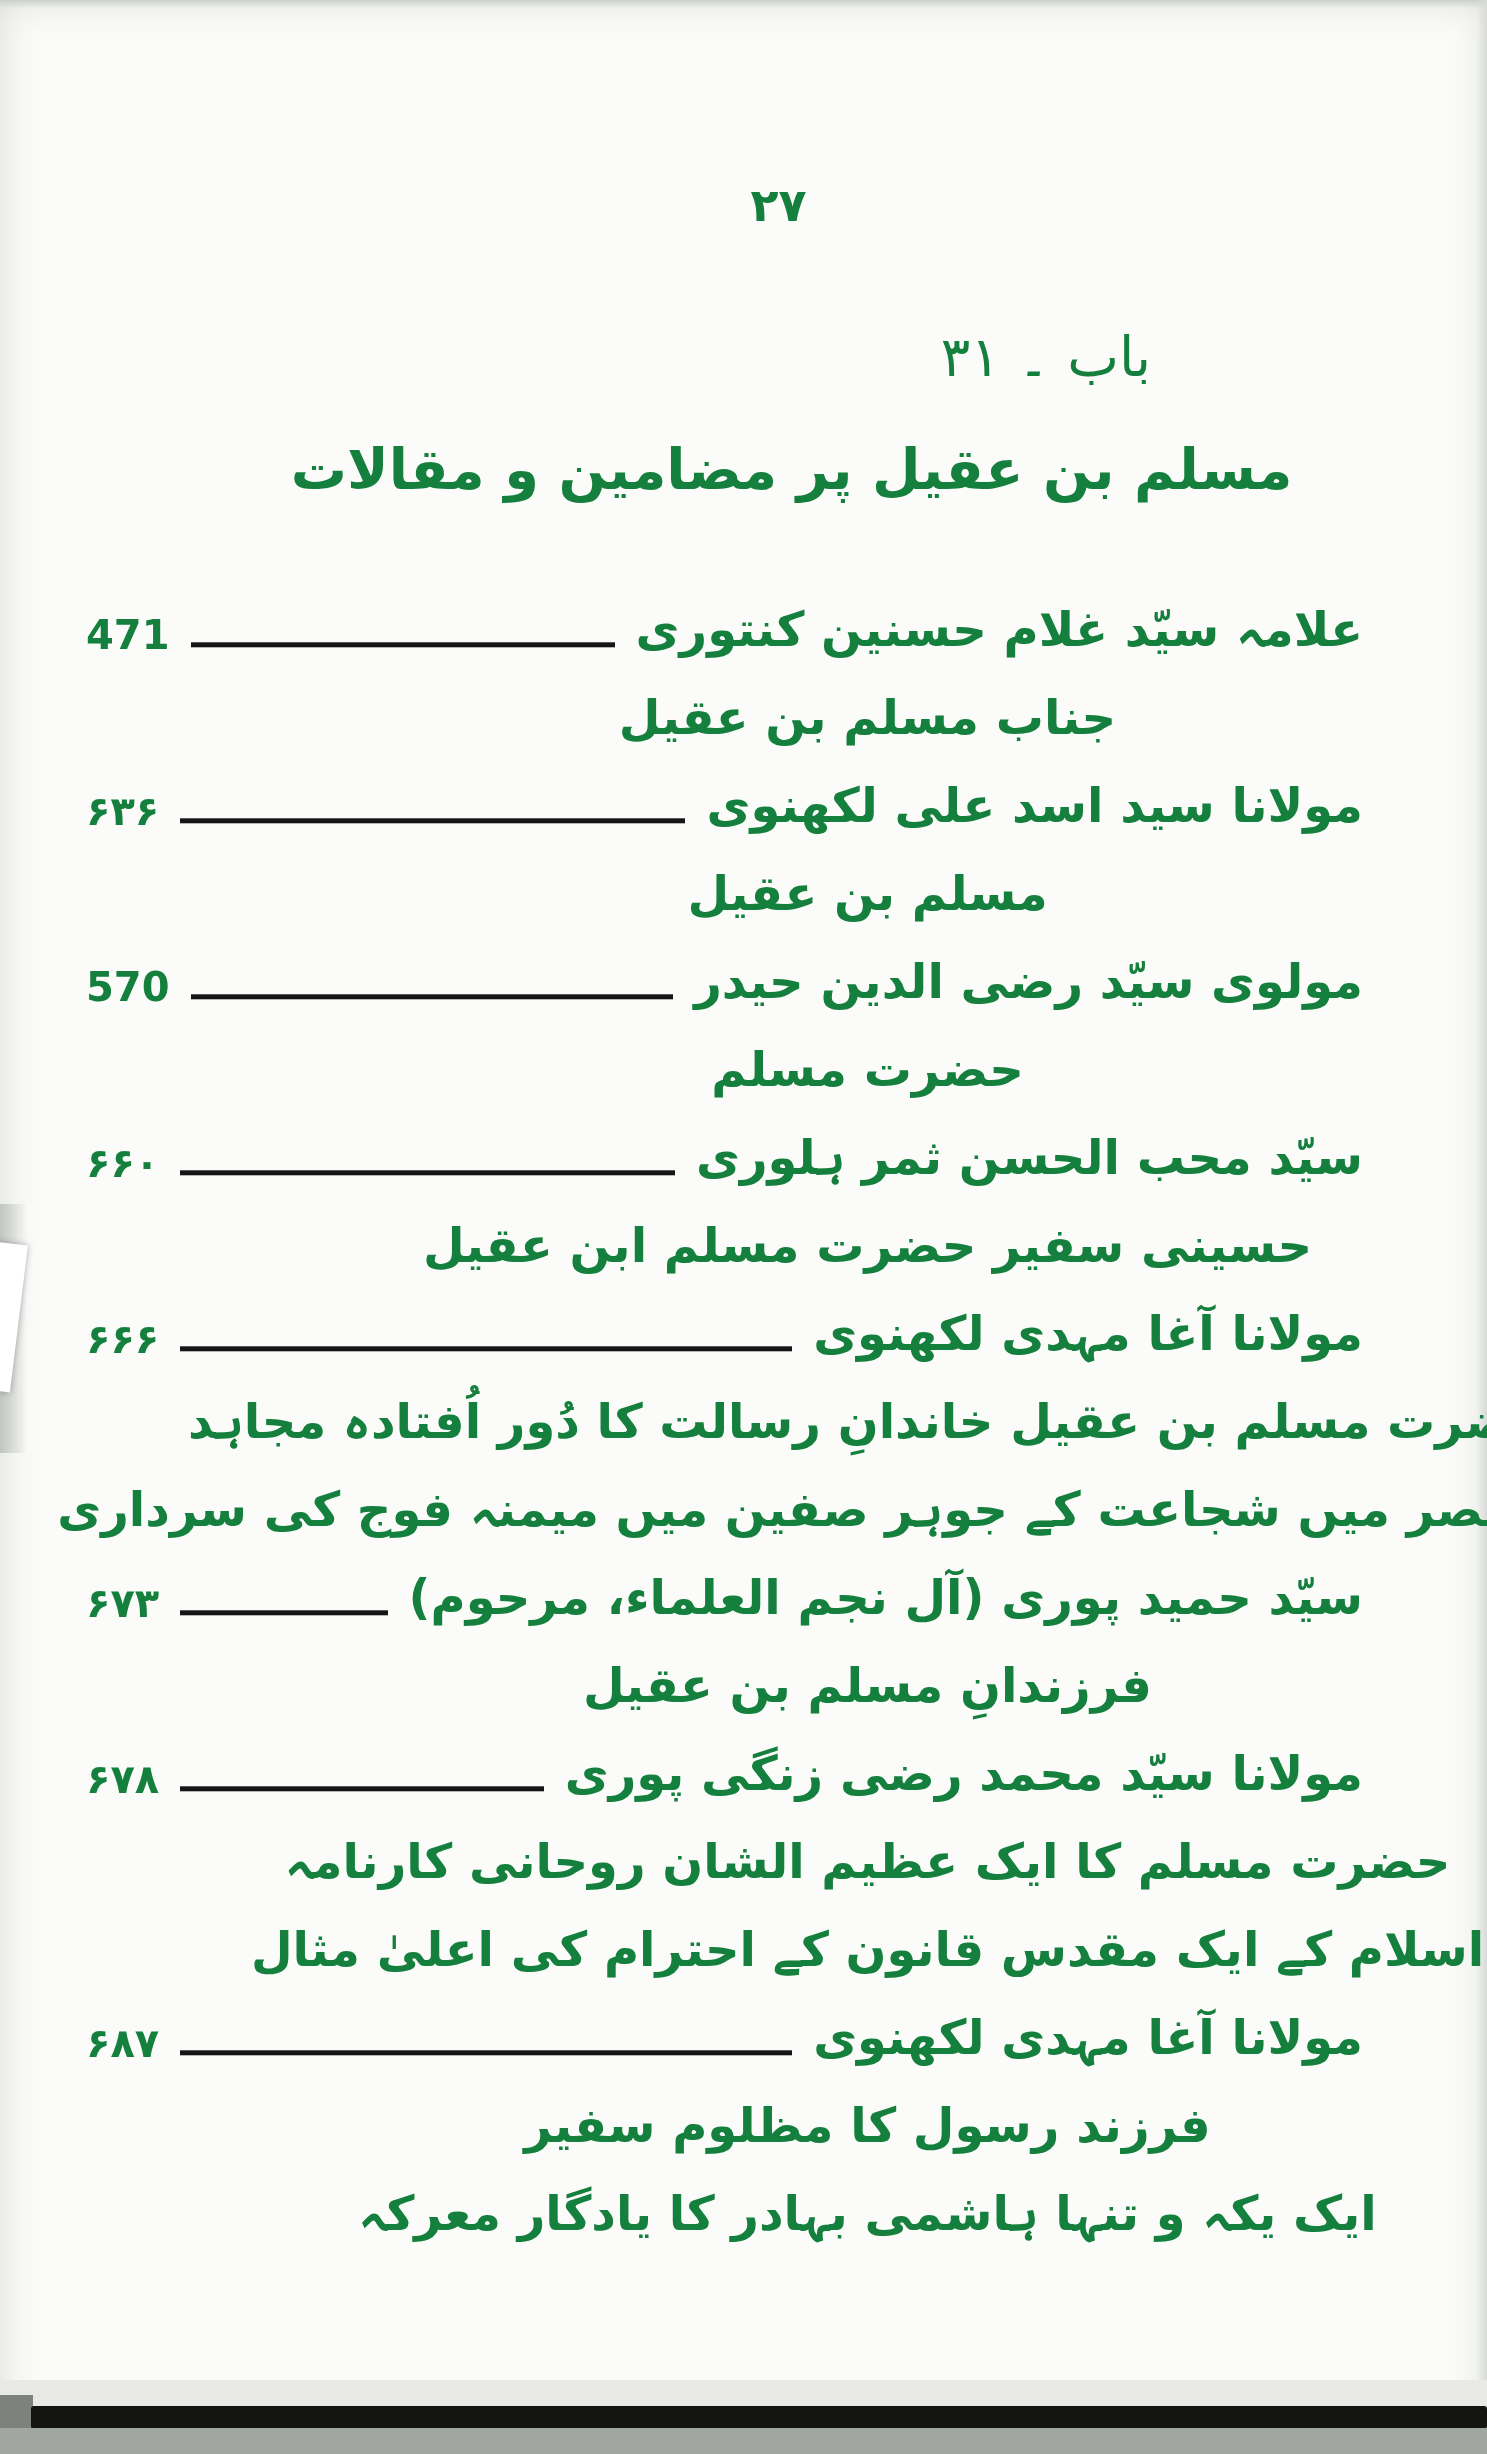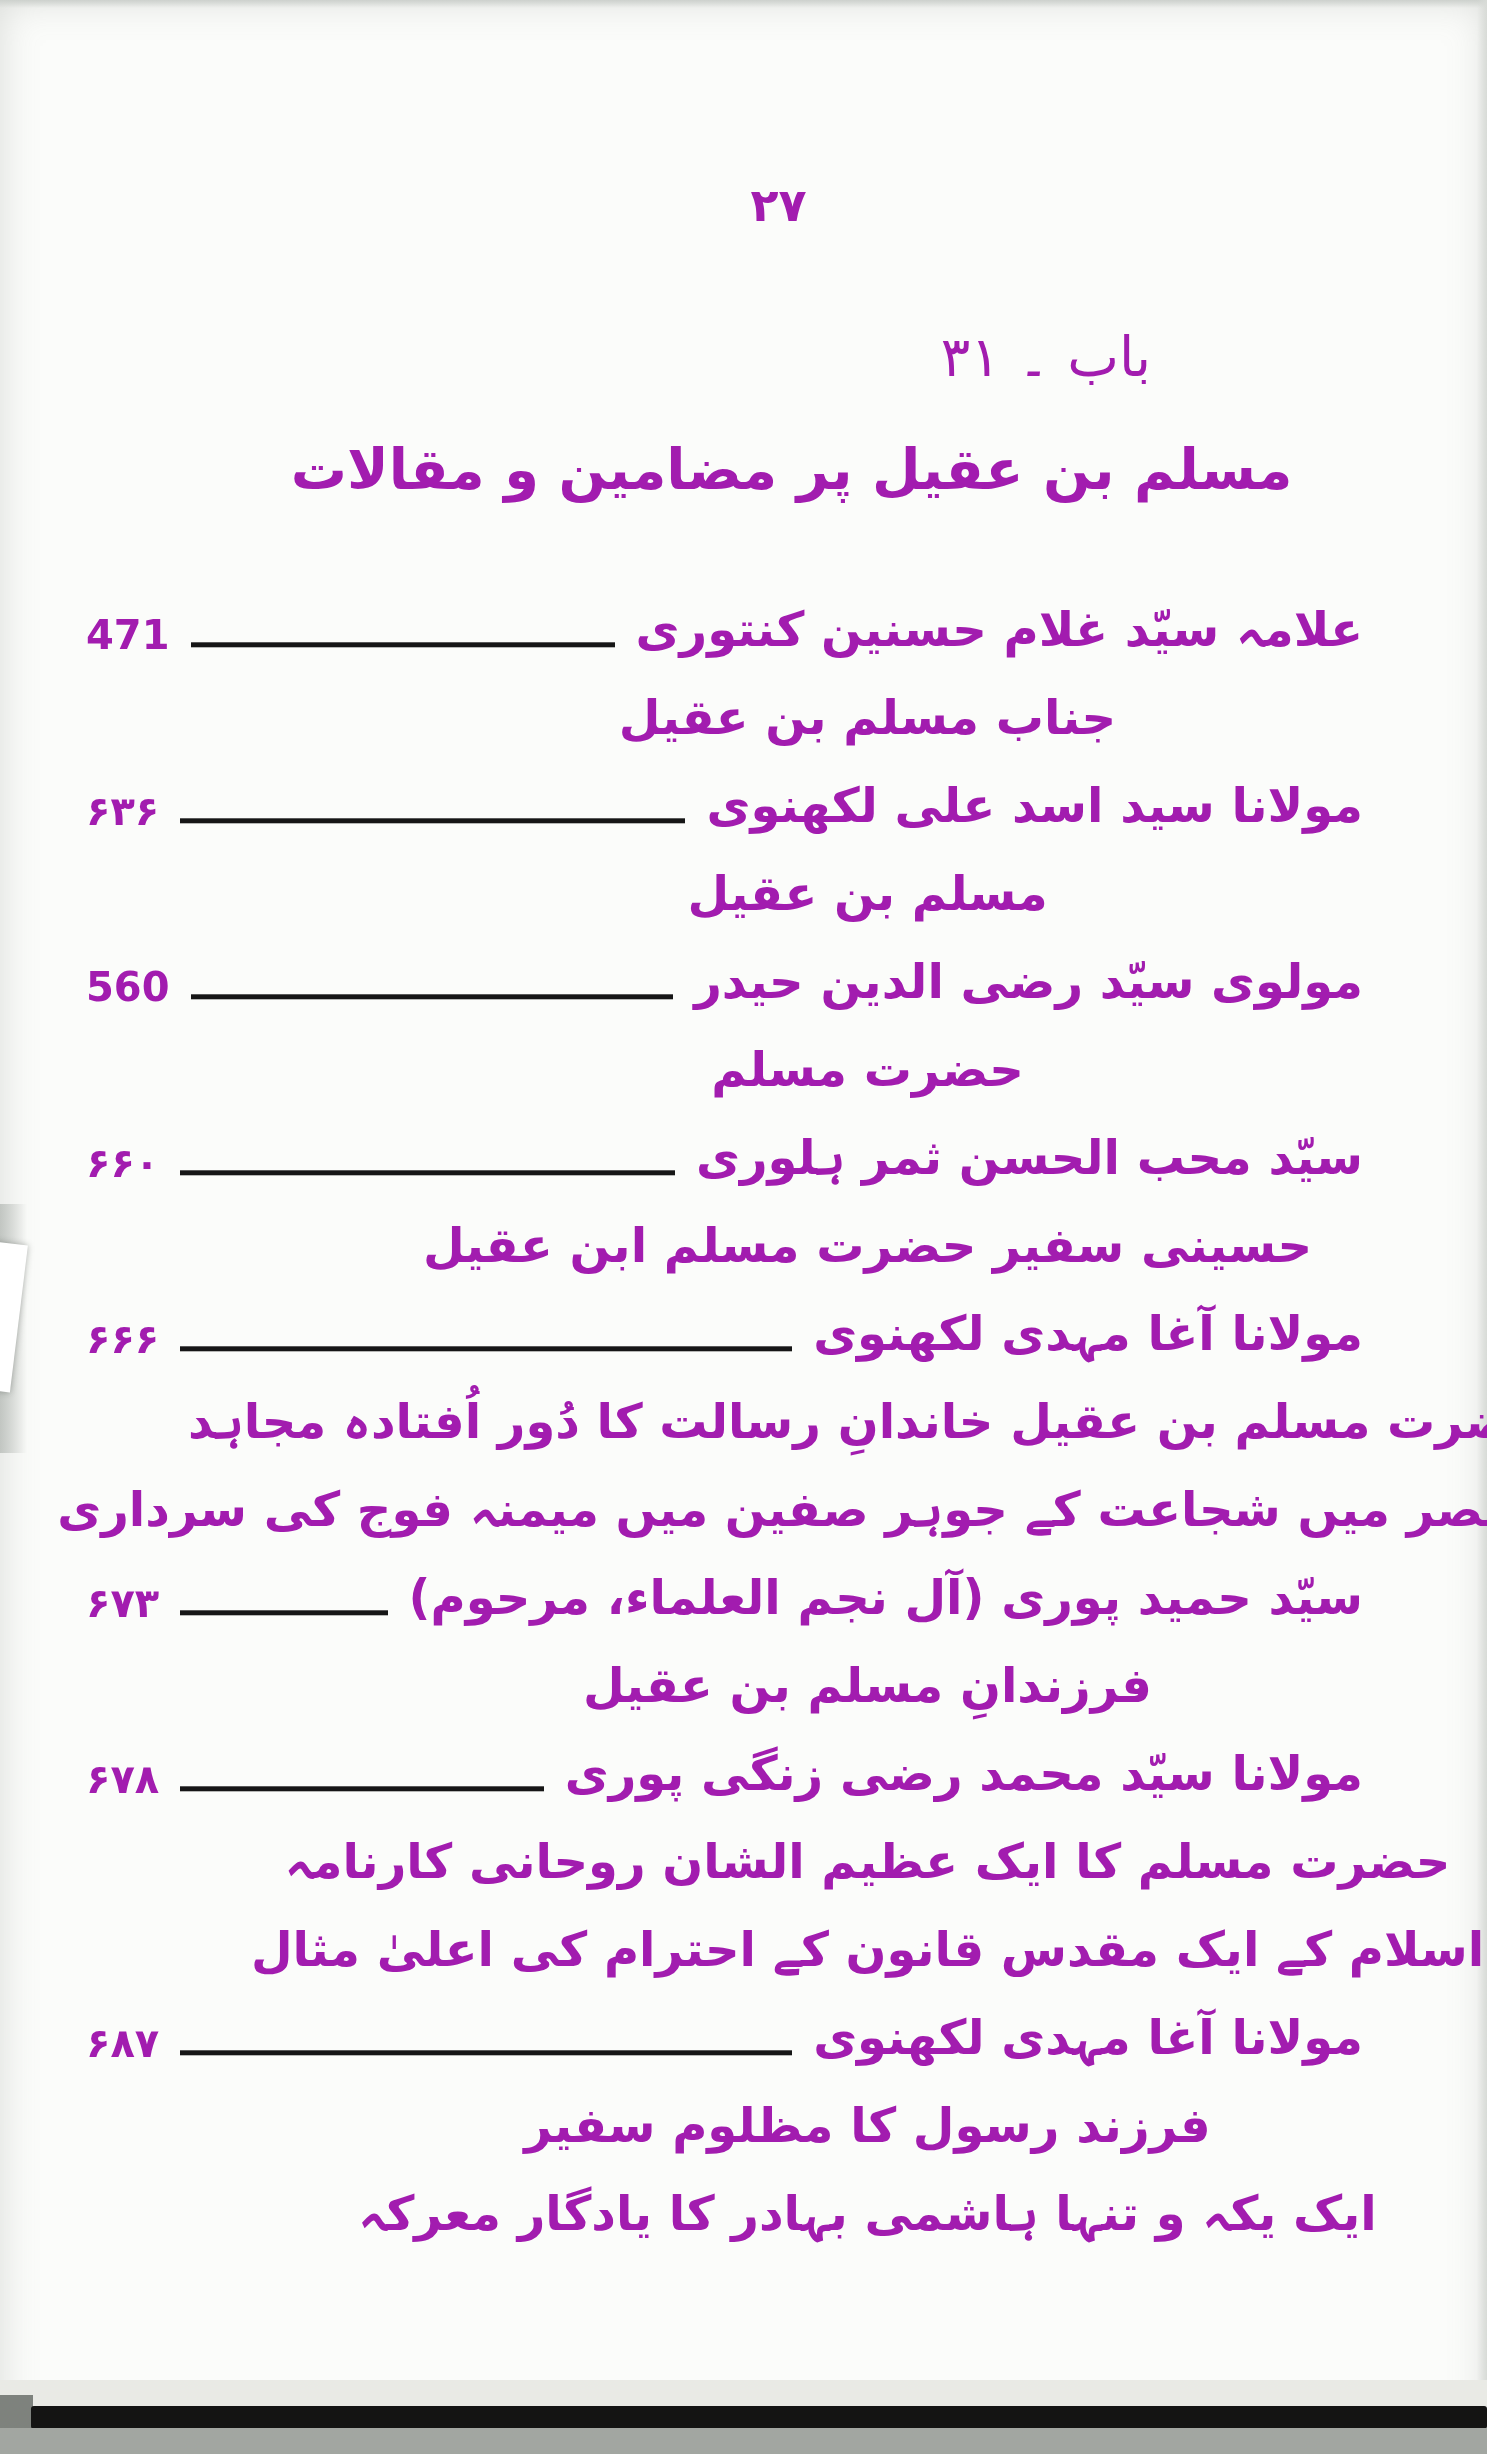--- a/index.html
+++ b/index.html
@@ -2,21 +2,21 @@
 <html lang="ur" dir="rtl"><head>
 <meta charset="utf-8">
 <style>
   html,body{margin:0;padding:0;}
   body{
     width:1487px;height:2455px;position:relative;overflow:hidden;
     background:#b9bdb8;
     font-family:"DejaVu Sans",sans-serif;
   }
   .scan{
-    position:absolute;inset:0;background:#fbfcfa;color:#a21caf;
+    position:absolute;inset:0;background:#fbfcfa;color:#15803d;
     box-shadow:inset 0 0 38px rgba(120,125,120,.25);
   }
   .top-edge{position:absolute;top:0;left:0;right:0;height:7.6px;
     background:linear-gradient(to bottom,#cdd1cd,rgba(255,255,255,0));}
   .right-edge{position:absolute;top:0;right:0;bottom:0;width:9.6px;
     background:linear-gradient(to left,#d8dbd7,rgba(255,255,255,0));}
   .left-shadow{position:absolute;left:0;top:1204px;width:27px;height:249px;
     background:linear-gradient(to right,#c2c6c2,rgba(255,255,255,0));}
   .left-notch{position:absolute;left:-15.3px;top:1243px;width:34px;height:148px;
     background:#ffffff;transform:rotate(7deg);box-shadow:0 0 6.7px rgba(40,45,40,.35);}
@@ -70,21 +70,21 @@
     <div class="line row">
       <span class="author">مولانا سید اسد علی لکھنوی</span>
       <span class="leader"></span>
       <span class="pnum">۶۳۶</span>
     </div>
     <div class="line sub">مسلم بن عقیل</div>
 
     <div class="line row">
       <span class="author">مولوی سیّد رضی الدین حیدر</span>
       <span class="leader"></span>
-      <span class="pnum">560</span>
+      <span class="pnum">570</span>
     </div>
     <div class="line sub">حضرت مسلم</div>
 
     <div class="line row">
       <span class="author">سیّد محب الحسن ثمر ہلوری</span>
       <span class="leader"></span>
       <span class="pnum">۶۶۰</span>
     </div>
     <div class="line sub">حسینی سفیر حضرت مسلم ابن عقیل</div>
 

